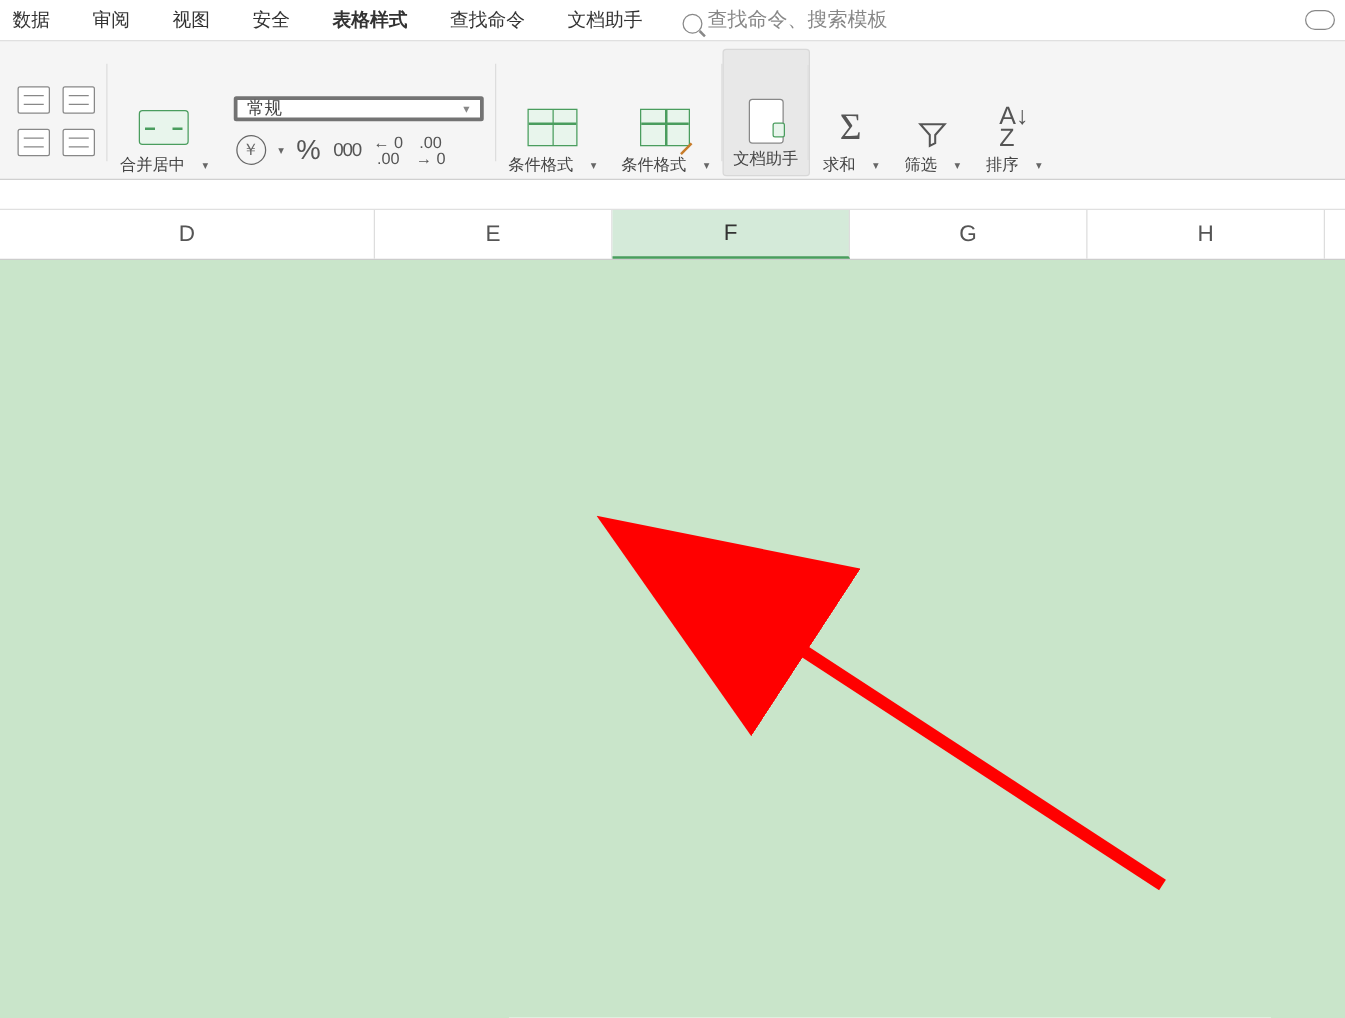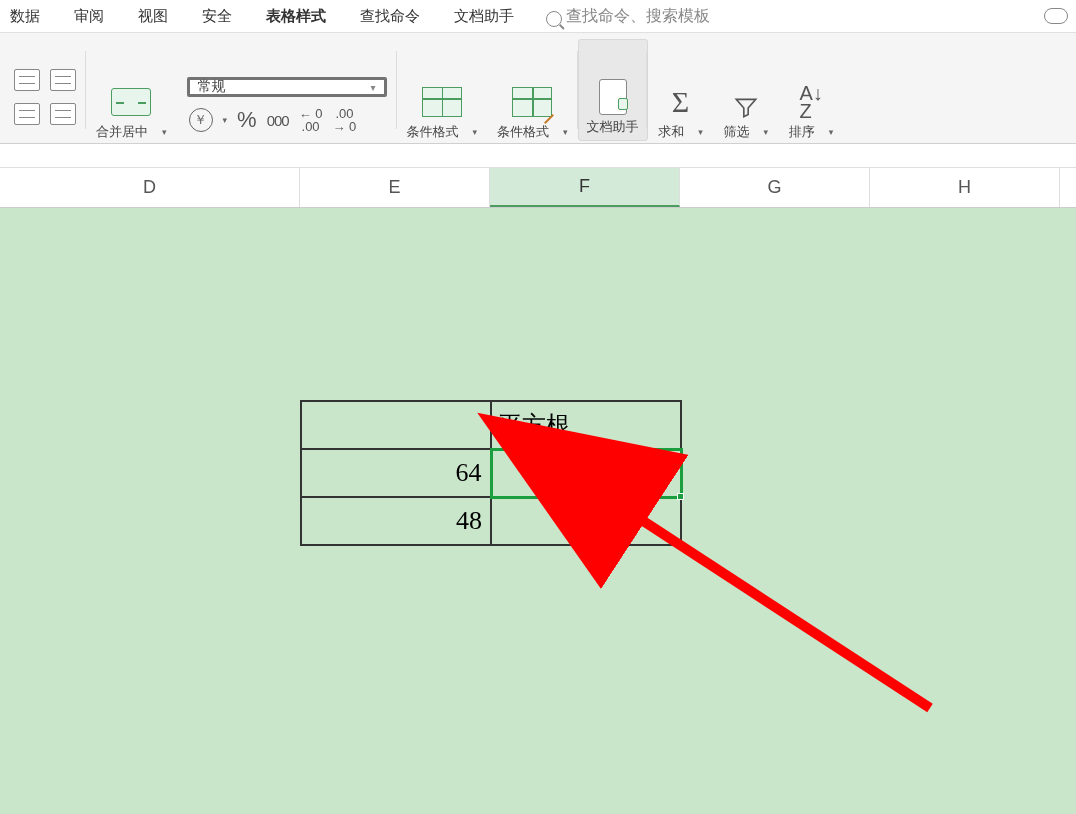--- a/index.html
+++ b/index.html
@@ -193,38 +193,20 @@
 <div class="colhead">
   <div class="ch" style="width:300px">D</div>
   <div class="ch" style="width:190px">E</div>
   <div class="ch active" style="width:190px">F</div>
   <div class="ch" style="width:190px">G</div>
   <div class="ch" style="width:190px">H</div>
   <div class="ch" style="flex:1;border-right:none"></div>
 </div>
 
 <div class="sheet">
-  <table class="cell-table">
-    <tbody>
-        <tr>
-      <td></td>
-      <td class="hdr">平方根</td>
-    </tr>
-    <tr>
-      <td class="num">64</td>
-      <td class="sel">
-            <div class="fill-handle"></div>
-          </td>
-    </tr>
-    <tr>
-      <td class="num">48</td>
-      <td></td>
-    </tr>
-  </tbody>
-    </table>
 
   <svg class="arrow-svg" width="1076" height="606">
     <defs>
       <marker id="ah" markerWidth="20" markerHeight="16" refX="2" refY="8" orient="auto">
         <polygon points="0,0 20,8 0,16" fill="#ff0000"></polygon>
       </marker>
     </defs>
     <line x1="930" y1="500" x2="628" y2="303" stroke="#ff0000" stroke-width="10" marker-end="url(#ah)"></line>
   </svg>
 </div>

